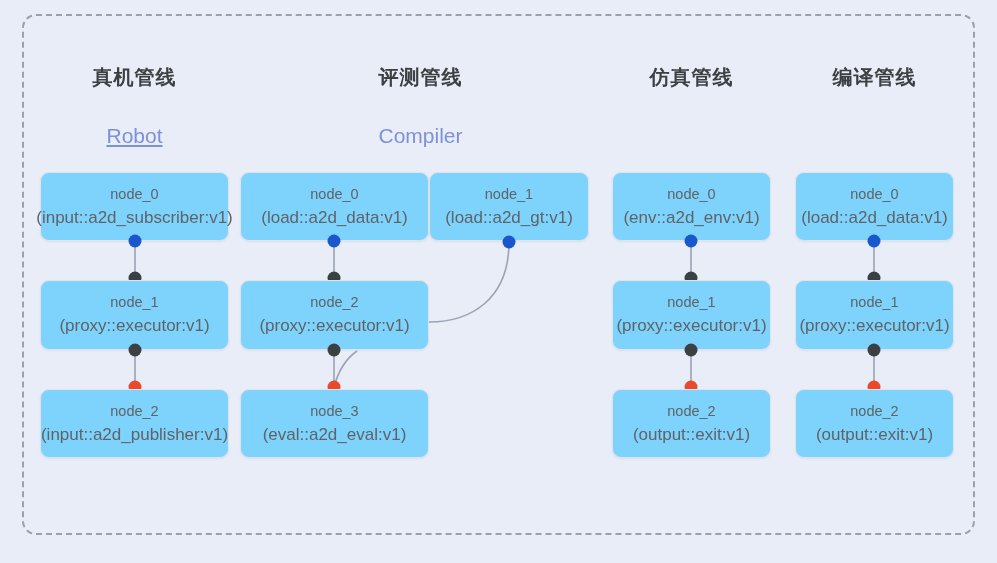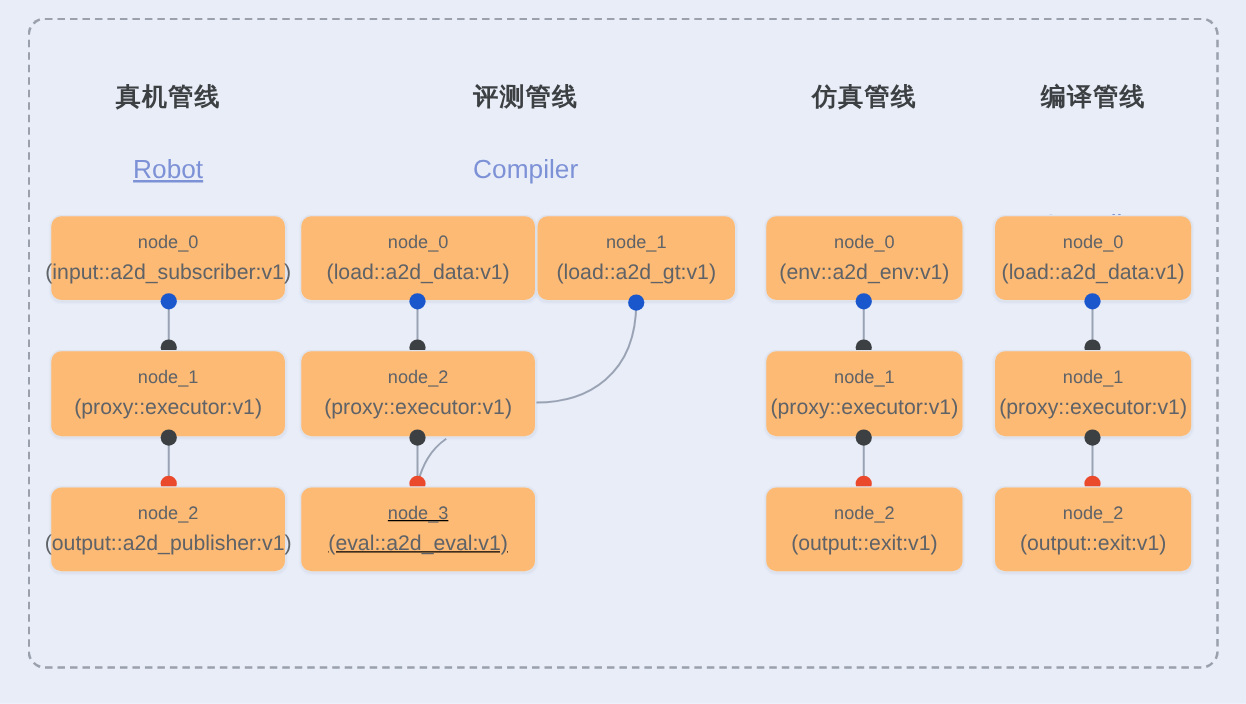--- a/index.html
+++ b/index.html
@@ -51,21 +51,21 @@
     position: absolute;
     text-align: center;
     font-size: 21px;
     font-weight: normal;
     color: #7d91d6;
     white-space: nowrap;
   }
   .node-box {
     position: absolute;
     box-sizing: border-box;
-    background: #fdba74;
+    background: #7dd3fc;
     border: 1px solid #dfe3ec;
     border-radius: 9px;
     box-shadow: 0 1px 2px rgba(40,60,110,0.07);
     display: flex;
     flex-direction: column;
     align-items: center;
     justify-content: center;
     gap: 4px;
   }
   .node-title {
@@ -130,21 +130,21 @@
   <div class="port port-black" style="left:135px; top:278px;"></div>
   <div class="node-box" style="left:40px; top:280px; width:189px; height:70px;">
     <div class="node-title">node_1</div>
     <div class="node-sub">(proxy::executor:v1)</div>
   </div>
   <div class="port port-black" style="left:135px; top:350px;"></div>
 
   <div class="port port-red" style="left:135px; top:387px;"></div>
   <div class="node-box" style="left:40px; top:389px; width:189px; height:69px;">
     <div class="node-title">node_2</div>
-    <div class="node-sub">(output::a2d_publisher:v1)</div>
+    <div class="node-sub">(input::a2d_publisher:v1)</div>
   </div>
 
   <div class="col-title" style="left:326px; top:64px; width:189px;">评测管线</div>
   <div class="col-subtitle" style="left:326px; top:124px; width:189px;">Compiler</div>
 
   <div class="node-box" style="left:240px; top:172px; width:189px; height:69px;">
     <div class="node-title">node_0</div>
     <div class="node-sub">(load::a2d_data:v1)</div>
   </div>
   <div class="port port-in-blue" style="left:334px; top:241px;"></div>
@@ -156,21 +156,21 @@
   <div class="port port-in-blue" style="left:509px; top:242px;"></div>
 
   <div class="port port-black" style="left:334px; top:278px;"></div>
   <div class="node-box" style="left:240px; top:280px; width:189px; height:70px;">
     <div class="node-title">node_2</div>
     <div class="node-sub">(proxy::executor:v1)</div>
   </div>
   <div class="port port-black" style="left:334px; top:350px;"></div>
 
   <div class="port port-red" style="left:334px; top:387px;"></div>
-  <div class="node-box" style="left:240px; top:389px; width:189px; height:69px;text-decoration:underline;">
+  <div class="node-box" style="left:240px; top:389px; width:189px; height:69px;">
     <div class="node-title">node_3</div>
     <div class="node-sub">(eval::a2d_eval:v1)</div>
   </div>
 
   <div class="col-title" style="left:597px; top:64px; width:189px;">仿真管线</div>
 
   <div class="node-box" style="left:612px; top:172px; width:159px; height:69px;">
     <div class="node-title">node_0</div>
     <div class="node-sub">(env::a2d_env:v1)</div>
   </div>

